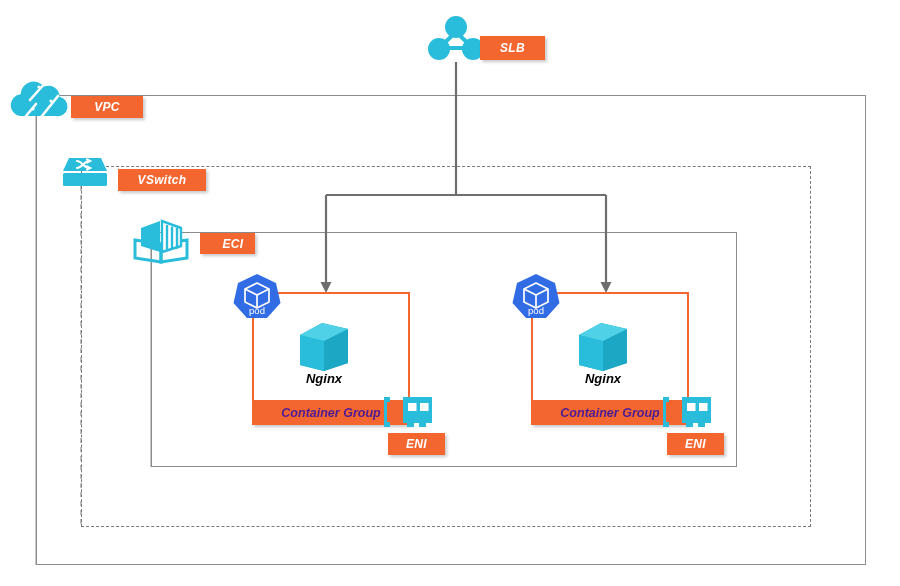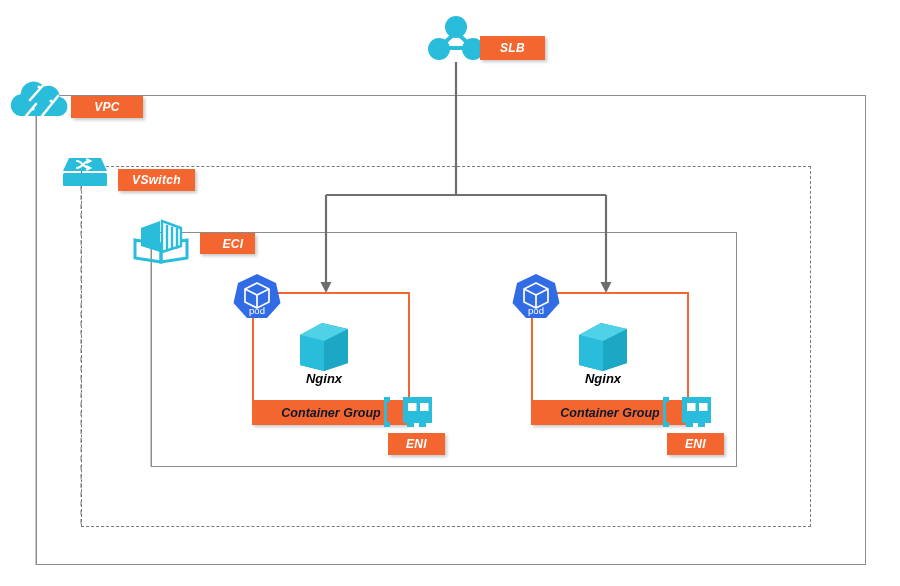--- a/index.html
+++ b/index.html
@@ -8,21 +8,21 @@
   #canvas{position:absolute;left:0;top:0;width:900px;height:586px;border-radius:32px;}
   .zone{position:absolute;box-sizing:border-box;}
   .zone.solid{border:1px solid #8c8c8c;}
   .zone.dashed{border:1px dashed #7a7a7a;}
   .tag{position:absolute;box-sizing:border-box;background:#F4662F;color:#fff;
        font-style:italic;font-weight:bold;font-size:12px;display:flex;
        align-items:center;justify-content:center;letter-spacing:.3px;
        box-shadow:2px 2px 3px rgba(0,0,0,.22);white-space:nowrap;}
   .icon{position:absolute;}
   .cg{position:absolute;box-sizing:border-box;border:2px solid #F4662F;background:transparent;}
-  .cgbar{position:absolute;box-sizing:border-box;background:#F4662F;color:#0f172a;
+  .cgbar{position:absolute;box-sizing:border-box;background:#F4662F;color:#4c1d95;
          font-style:italic;font-weight:bold;font-size:12.5px;display:flex;
          align-items:center;justify-content:center;
          box-shadow:2px 2px 3px rgba(0,0,0,.22);}
   .nglabel{position:absolute;color:#000000;font-style:italic;font-weight:bold;
            font-size:13px;text-align:center;white-space:nowrap;}
   svg{display:block;overflow:visible;}
 </style>
 </head>
 <body>
 
@@ -79,21 +79,21 @@
   <svg class="icon" style="left:53px;top:156px;width:56px;height:36px;">
     <path d="M10,15 L16,2 L48,2 L54,15 Z" fill="#29BCDB"></path>
     <rect x="10" y="17" width="44" height="13" rx="1.5" fill="#29BCDB"></rect>
     <g stroke="#ffffff" stroke-width="2.2" fill="none" stroke-linecap="round">
       <path d="M24,5 C29,5 31,12 36,12"></path>
       <path d="M24,12 C29,12 31,5 36,5"></path>
       <path d="M34,3.5 L37,5 L34,6.6"></path>
       <path d="M34,10.4 L37,12 L34,13.5"></path>
     </g>
   </svg>
-  <div class="tag" style="left:118px;top:169px;width:77px;height:22px;">VSwitch</div>
+  <div class="tag" style="left:118px;top:169px;width:88px;height:22px;">VSwitch</div>
   <svg class="icon" style="left:0;top:0;width:900px;height:586px;pointer-events:none;">
     <line x1="81" y1="186" x2="81" y2="527" stroke="#7a7a7a" stroke-width="1" stroke-dasharray="5,4"></line>
   </svg>
 
   <svg class="icon" style="left:131px;top:216px;width:60px;height:48px;">
     <path d="M4,24 L4,42 L30,46 L30,28 Z" fill="none" stroke="#29BCDB" stroke-width="3"></path>
     <path d="M56,24 L56,42 L30,46 L30,28 Z" fill="none" stroke="#29BCDB" stroke-width="3"></path>
     <path d="M10,12 L29,5 L29,36 L10,30 Z" fill="#29BCDB"></path>
     <path d="M50,12 L31,5 L31,36 L50,30 Z" fill="#ffffff" stroke="#29BCDB" stroke-width="2.4"></path>
     <g stroke="#29BCDB" stroke-width="2.4">

